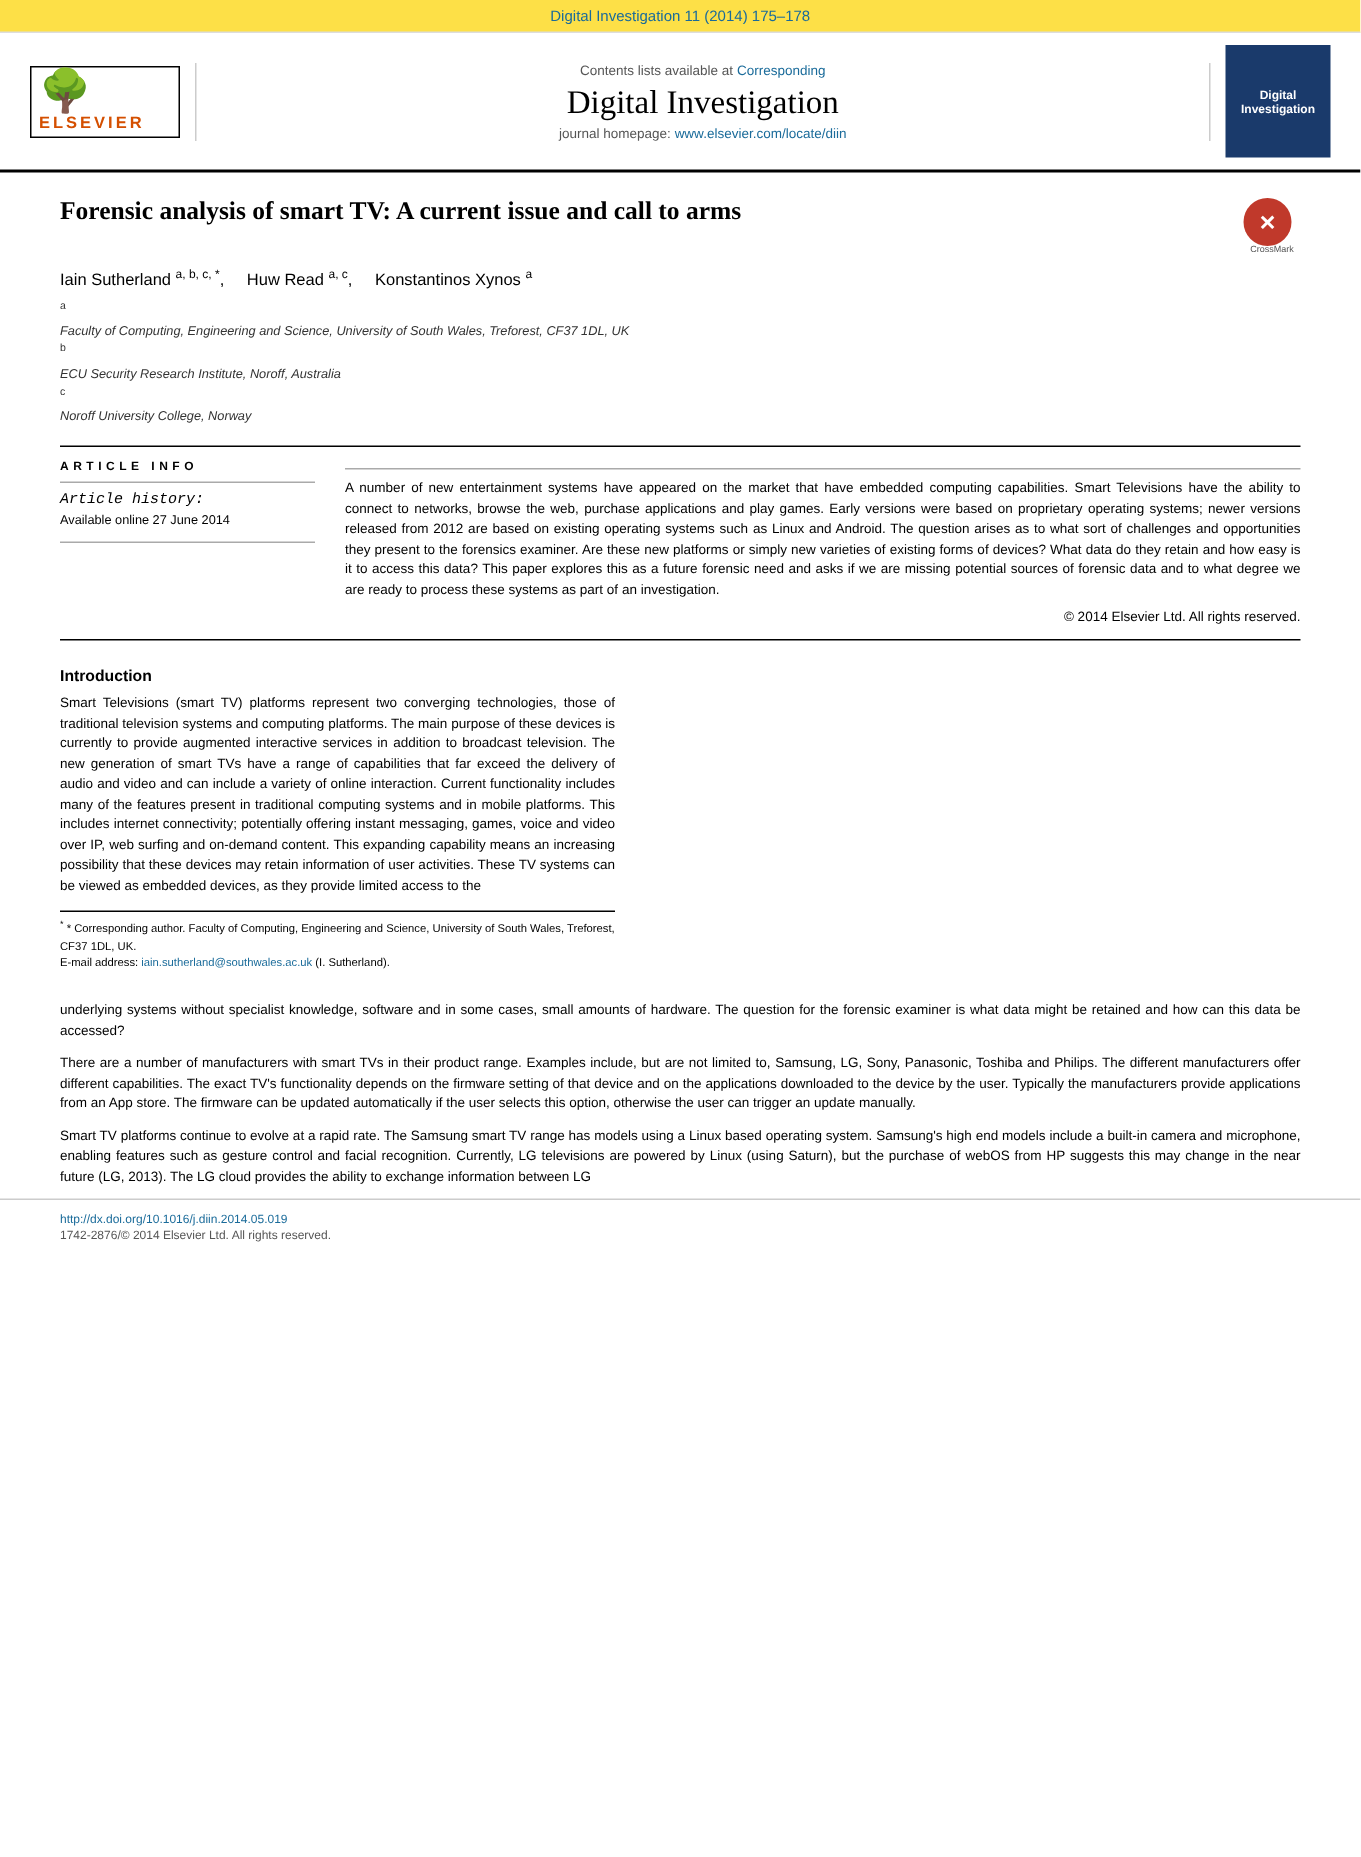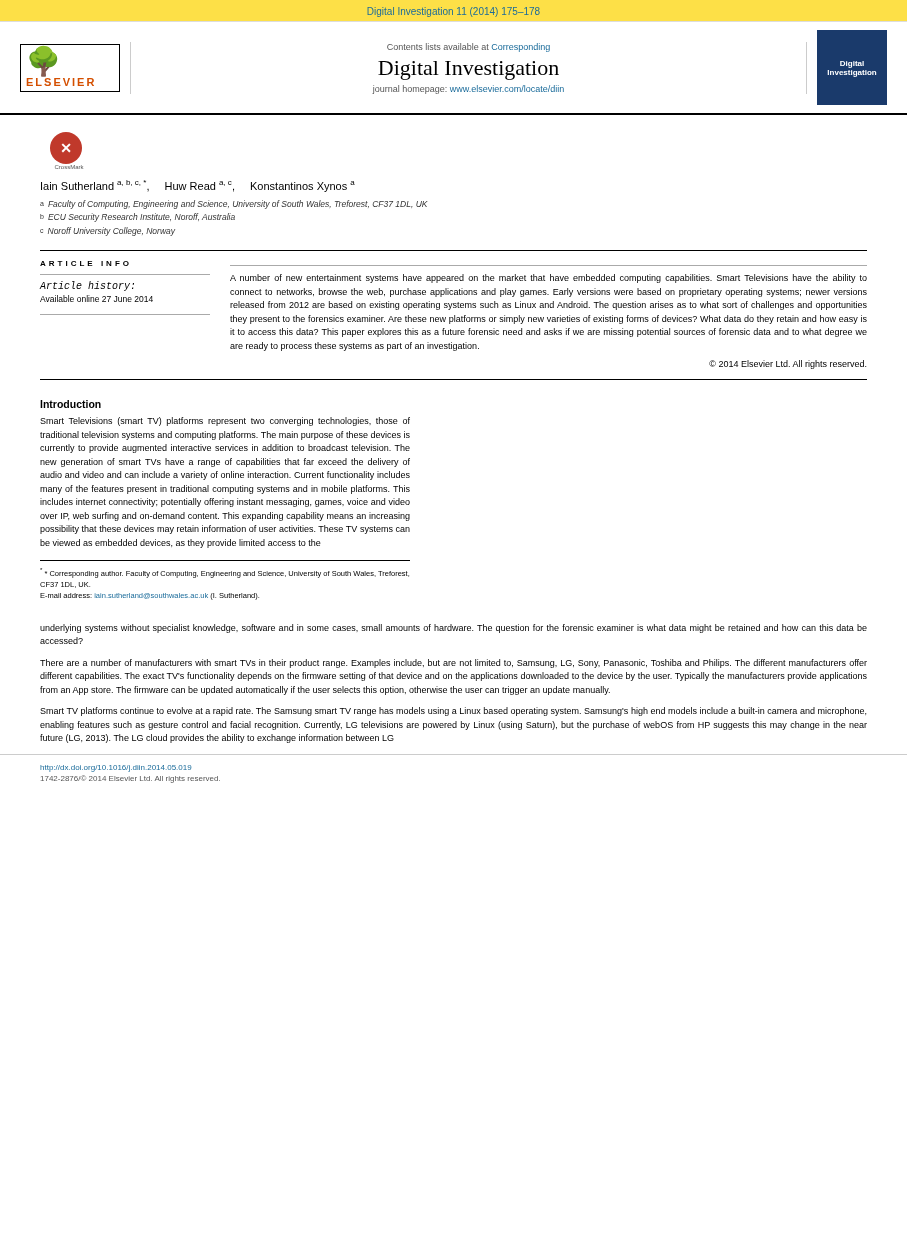--- a/index.html
+++ b/index.html
@@ -153,21 +153,21 @@
     .authors .author-sep { margin: 0 6px; }
 
     .affiliations {
       font-size: 8.5px;
       font-style: italic;
       margin-bottom: 12px;
       font-family: Arial, sans-serif;
       line-height: 1.6;
       color: #333;
     }
-    .affiliations .aff-line { display: flex; gap: 4px; }
+    .affiliations .aff-line { display: flex; gap: 4px; flex-direction: column; }
     .affiliations sup { font-size: 7px; font-style: normal; }
 
     .separator-line {
       border: none;
       border-top: 1px solid #000;
       margin: 8px 0;
     }
     .separator-line-light {
       border: none;
       border-top: 0.5px solid #aaa;
@@ -330,20 +330,21 @@
 
   <div class="journal-cover">
     <span style="white-space:pre-line;font-size:8px;">Digital
 Investigation</span>
   </div>
 </div>
 
 <div class="paper-content">
 
   <div class="paper-title-row">
+    <div class="paper-title">Forensic analysis of smart TV: A current issue and call to arms</div>
     <div class="crossmark">
       <div class="crossmark-circle">✕</div>
       <div class="crossmark-label">CrossMark</div>
     </div>
   </div>
 
   <div class="authors">
     <span>Iain Sutherland <sup>a, b, c, *</sup>,</span>
     <span class="author-sep"> </span>
     <span>Huw Read <sup>a, c</sup>,</span>

